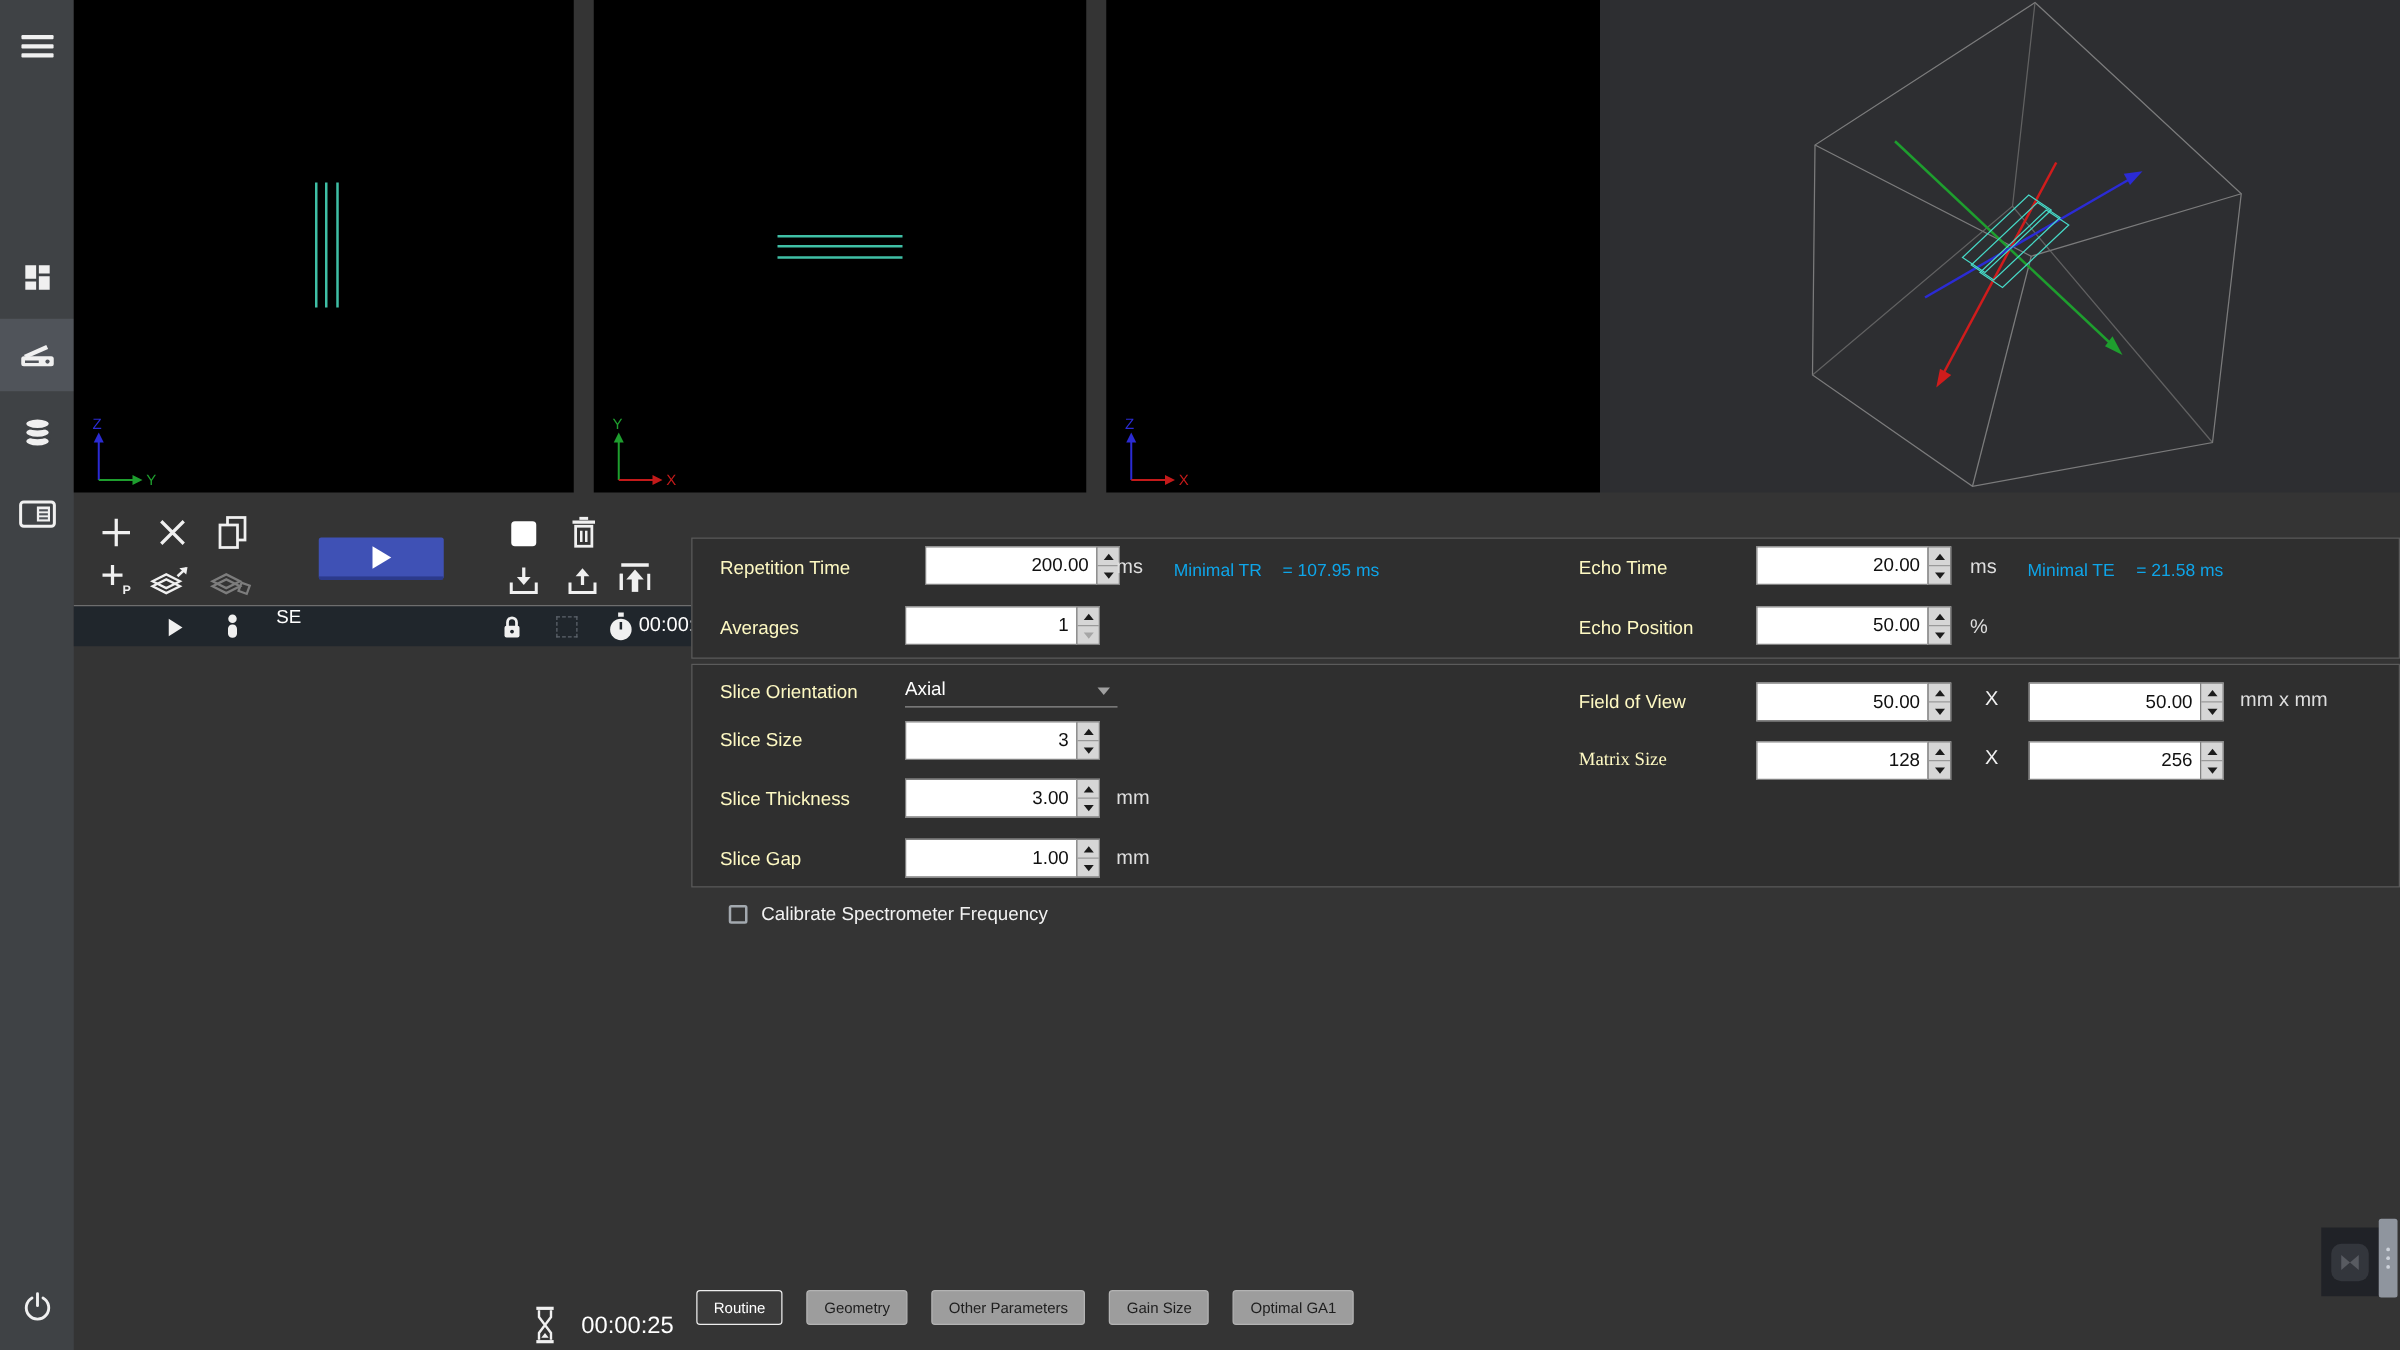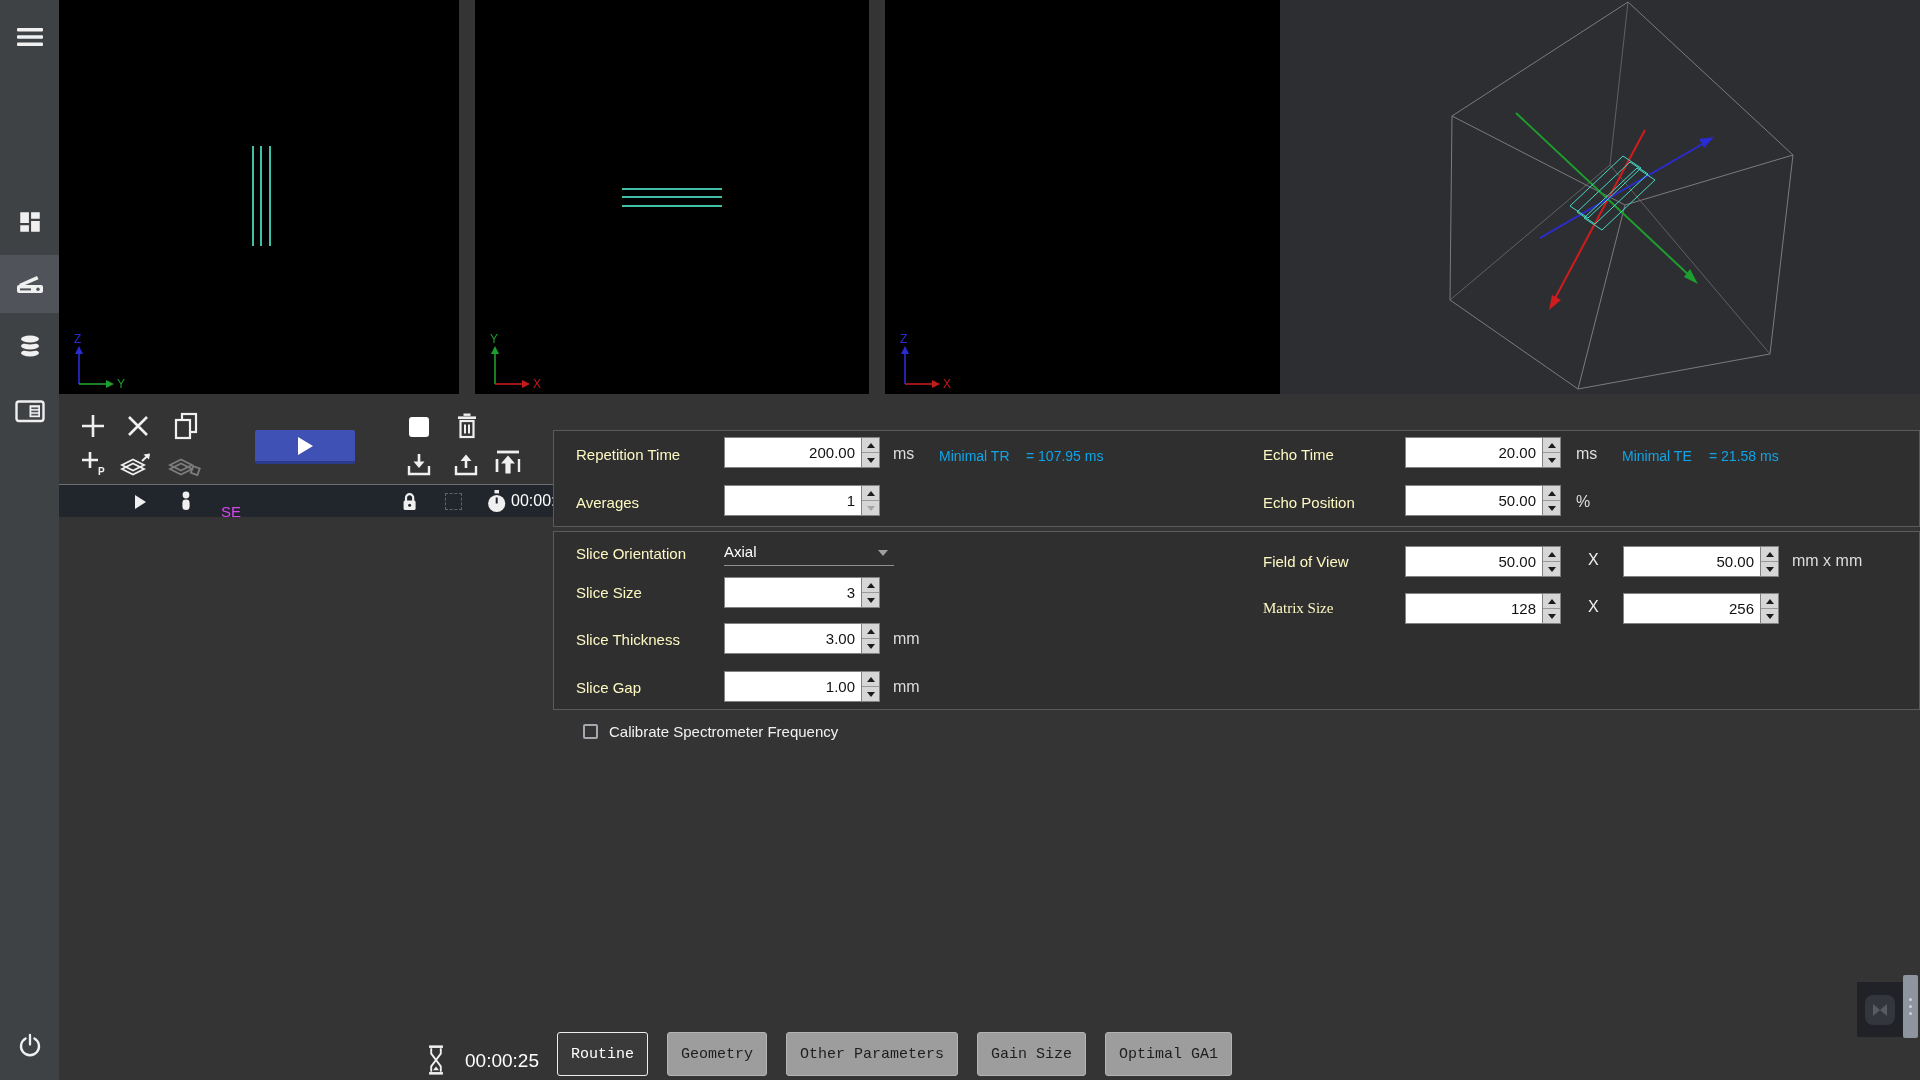--- a/index.html
+++ b/index.html
@@ -22,21 +22,21 @@
   
   .tbtn { position:absolute; cursor:pointer; }
   .play-button { position:absolute; left:255px; top:430px; width:100px; height:34px; background:#3f51b5; border-bottom:3px solid #2c3a8c; border-radius:2px; display:flex; align-items:center; justify-content:center; cursor:pointer; }
   .play-tri { width:0; height:0; border-left:15px solid #fff; border-top:9px solid transparent; border-bottom:9px solid transparent; }
   .stop-sq { position:absolute; left:409px; top:417px; width:20px; height:20px; background:#fff; border-radius:3px; cursor:pointer; }
 
   
   .seq-row { position:absolute; left:59px; top:484px; width:494px; height:33px; background:#20262c; border-top:1px solid #6e6e6e; }
   .seq-row > * { position:absolute; }
   .seq-play { left:76px; top:10px; width:0; height:0; border-left:11px solid #f0f0f0; border-top:7px solid transparent; border-bottom:7px solid transparent; }
-  .seq-name { left:162px; top:18px; color:#d946ef; font-size:15px; }
+  .seq-name { left:162px; top:0; color:#ffffff; font-size:15px; }
   .seq-dashed { left:386px; top:8px; width:17px; height:17px; border:1px dashed #5d646c; }
   .seq-time { left:452px; top:7px; color:#fff; font-size:16px; }
 
   
   .panel { position:absolute; left:553px; width:1367px; background:#2f2f2f; border:1px solid #5b5b5b; }
   .p1 { top:430px; height:97px; }
   .p2 { top:531px; height:179px; }
   .plabel { position:absolute; color:#fef9c3; font-size:15px; white-space:nowrap; }
   .punit  { position:absolute; color:#dedede; font-size:16px; white-space:nowrap; }
   .phint  { position:absolute; color:#0ea5e9; font-size:14px; white-space:nowrap; }
@@ -55,21 +55,21 @@
   .dropdown { position:absolute; left:724px; top:538px; width:170px; height:28px; border-bottom:1px solid #909090; cursor:pointer; display:flex; align-items:center; }
   .dd-value { color:#fff; font-size:15px; }
   .dd-arrow { position:absolute; right:6px; top:12px; width:0; height:0; border-left:5px solid transparent; border-right:5px solid transparent; border-top:6px solid #a0a0a0; }
 
   .checkbox-row { position:absolute; left:583px; top:723px; display:flex; align-items:center; cursor:pointer; }
   .cbox { width:15px; height:15px; border:2px solid #a3a9af; border-radius:2px; background:transparent; }
   .cbox-label { margin-left:11px; color:#f2f2f2; font-size:15px; }
 
   
   .tabs { position:absolute; left:557px; top:1032px; display:flex; }
-  .tab { height:44px; display:inline-flex; align-items:center; padding:0 13px; margin-right:19px; font-size:15px; background:#9d9d9d; color:#1e1e1e; border-radius:3px; border:1px solid #b3b3b3; cursor:pointer; white-space:nowrap;font-family:Liberation Mono, monospace; }
+  .tab { height:28px; display:inline-flex; align-items:center; padding:0 13px; margin-right:19px; font-size:12px; background:#9d9d9d; color:#1e1e1e; border-radius:3px; border:1px solid #b3b3b3; cursor:pointer; white-space:nowrap; }
   .tab.active { background:#3a3a3a; color:#fff; border:1px solid #ededed; }
 
   .status-time { position:absolute; left:465px; top:1050px; color:#fff; font-size:19px; }
 
   
   .corner-box { position:absolute; left:1857px; top:982px; width:46px; height:55px; background:#202227; display:flex; align-items:center; justify-content:center; }
   .corner-logo { width:30px; height:30px; background:#33363c; border-radius:8px; display:flex; align-items:center; justify-content:center; }
   .bowtie { display:flex; }
   .bt-l { width:0; height:0; border-left:7px solid #585b61; border-top:6px solid transparent; border-bottom:6px solid transparent; }
   .bt-r { width:0; height:0; border-right:7px solid #585b61; border-top:6px solid transparent; border-bottom:6px solid transparent; }
@@ -284,21 +284,21 @@
     <rect x="9.5" y="1" width="4.5" height="3.4" fill="#f0f0f0"></rect>
     <circle cx="11.7" cy="14.5" r="8.6" fill="#f0f0f0"></circle>
     <line x1="11.7" y1="14.5" x2="11.7" y2="8.5" stroke="#20262c" stroke-width="2"></line>
   </svg>
   <span class="seq-time">00:00:25</span>
 </div>
 
 <div class="panel p1"></div>
 
 <span class="plabel" style="left:576px; top:446px;">Repetition Time</span>
-<div class="field" style="left:724px; top:437px;">
+<div class="field" style="left:740px; top:437px;">
   <div class="fbox">
       <span class="fval">200.00</span>
     </div>
   <div class="fspin">
     <div class="sp up">
         <i class="tri-up"></i>
       </div>
     <div class="sp">
         <i class="tri-dn"></i>
       </div>

